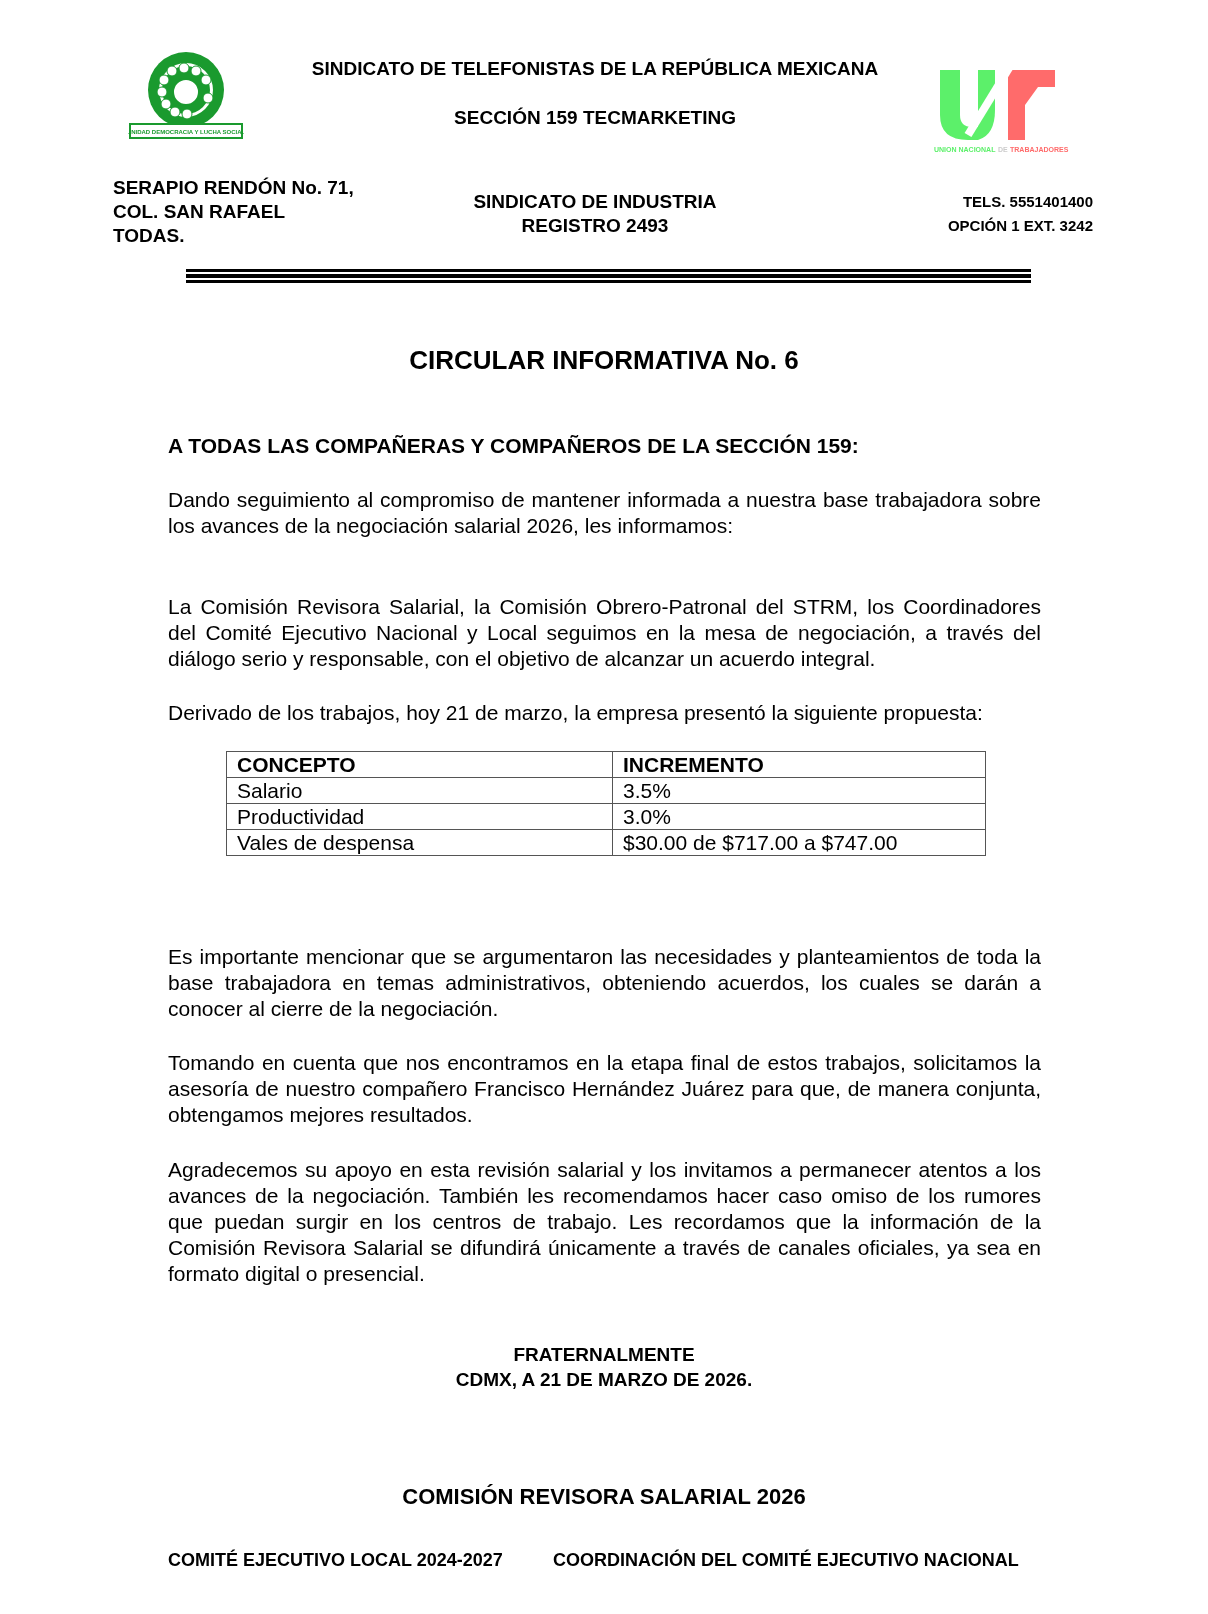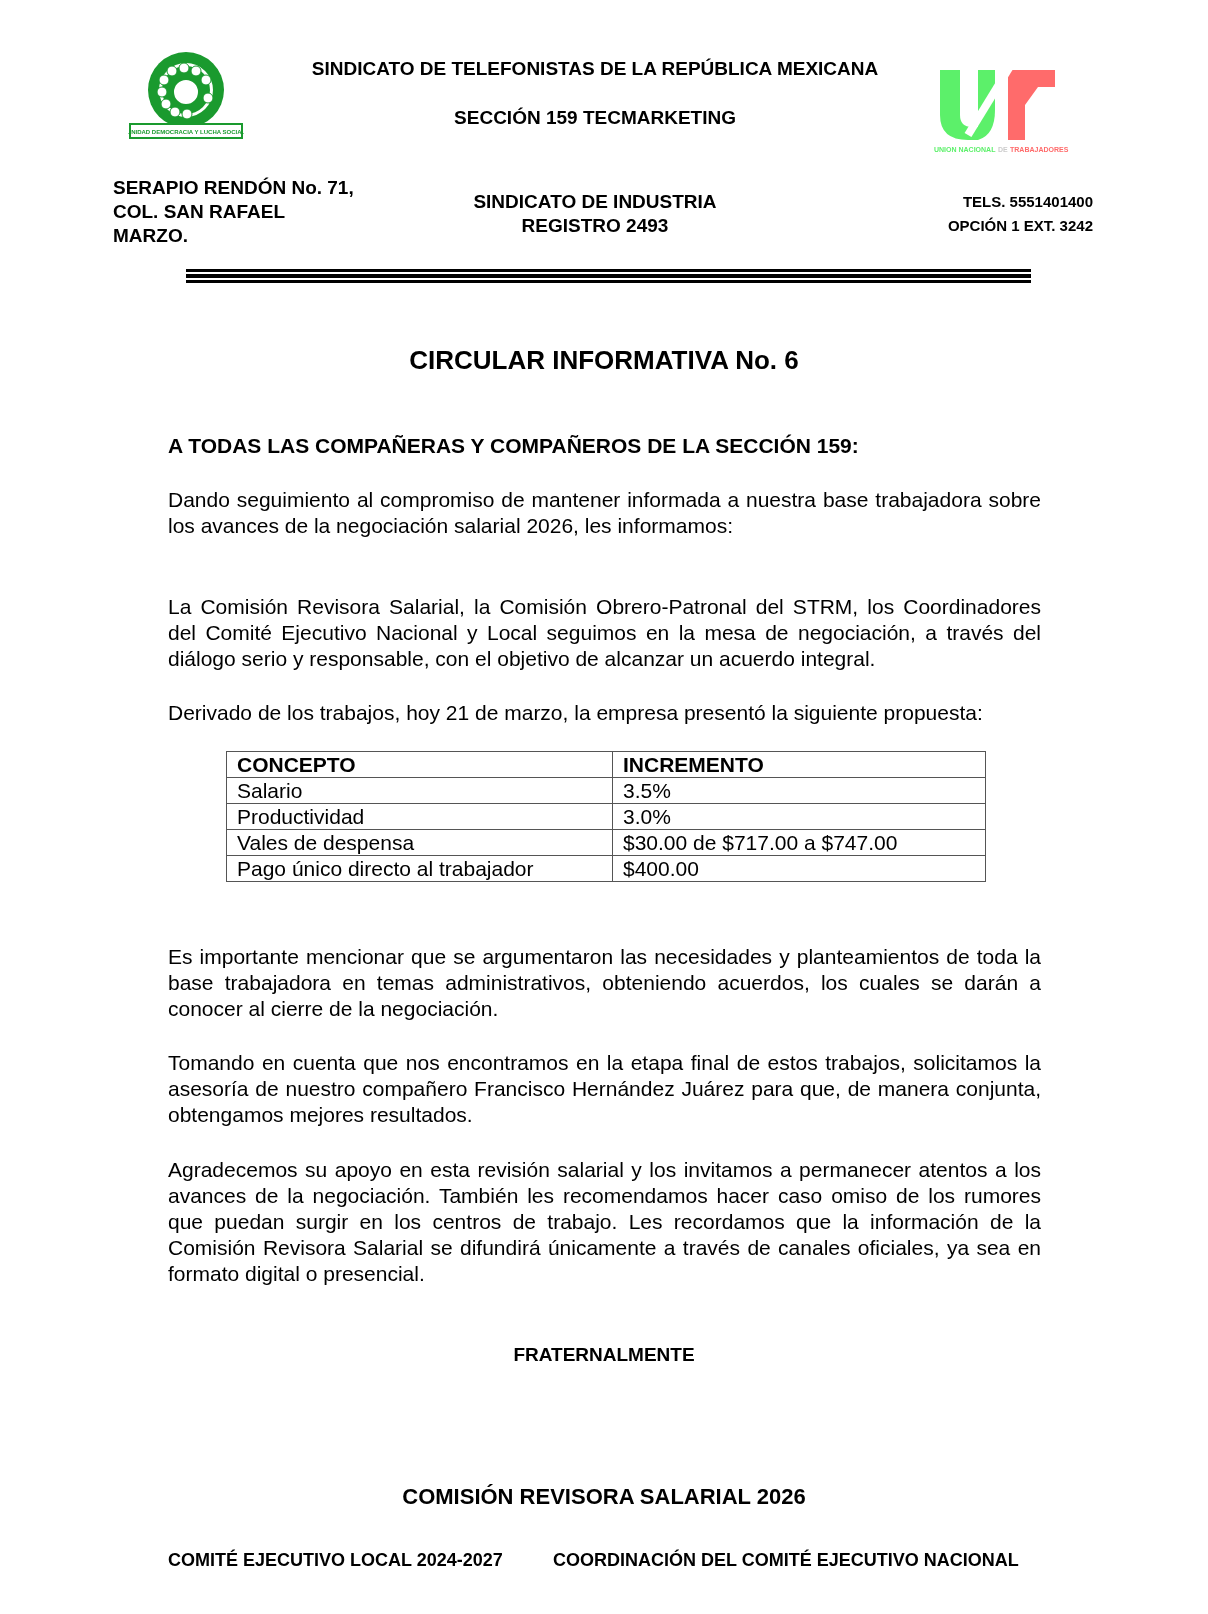--- a/index.html
+++ b/index.html
@@ -85,21 +85,21 @@
     <text x="80" y="117" font-size="7" font-weight="bold" fill="#ff6b6b" font-family="Liberation Sans, sans-serif">TRABAJADORES</text>
   </svg>
 </div>
 
 <div class="abs org-name b center">SINDICATO DE TELEFONISTAS DE LA REPÚBLICA MEXICANA</div>
 <div class="abs section-name b center">SECCIÓN 159 TECMARKETING</div>
 
 <div class="abs addr b">
   <div>SERAPIO RENDÓN No. 71,</div>
   <div>COL. SAN RAFAEL</div>
-  <div>MARZO.</div>
+  <div>TODAS.</div>
 </div>
 
 <div class="abs ind b center">
   <div>SINDICATO DE INDUSTRIA</div>
   <div>REGISTRO 2493</div>
 </div>
 
 <div class="abs tels b">
   <div>TELS. 5551401400</div>
   <div>OPCIÓN 1 EXT. 3242</div>
@@ -131,30 +131,27 @@
       <td>3.5%</td>
     </tr>
     <tr>
       <td>Productividad</td>
       <td>3.0%</td>
     </tr>
     <tr>
       <td>Vales de despensa</td>
       <td>$30.00 de $717.00 a $747.00</td>
     </tr>
-    <tr>
-      <td>Pago único directo al trabajador</td>
-      <td>$400.00</td>
-    </tr>
   </tbody>
 </table>
 
 <div class="abs para p4">Es importante mencionar que se argumentaron las necesidades y planteamientos de toda la base trabajadora en temas administrativos, obteniendo acuerdos, los cuales se darán a conocer al cierre de la negociación.</div>
 <div class="abs para p5">Tomando en cuenta que nos encontramos en la etapa final de estos trabajos, solicitamos la asesoría de nuestro compañero Francisco Hernández Juárez para que, de manera conjunta, obtengamos mejores resultados.</div>
 <div class="abs para p6">Agradecemos su apoyo en esta revisión salarial y los invitamos a permanecer atentos a los avances de la negociación. También les recomendamos hacer caso omiso de los rumores que puedan surgir en los centros de trabajo. Les recordamos que la información de la Comisión Revisora Salarial se difundirá únicamente a través de canales oficiales, ya sea en formato digital o presencial.</div>
 
 <div class="abs closing b center">
   <div>FRATERNALMENTE</div>
+  <div>CDMX, A 21 DE MARZO DE 2026.</div>
 </div>
 
 <div class="abs commission b center">COMISIÓN REVISORA SALARIAL 2026</div>
 <div class="abs sign-left b">COMITÉ EJECUTIVO LOCAL 2024-2027</div>
 <div class="abs sign-right b">COORDINACIÓN DEL COMITÉ EJECUTIVO NACIONAL</div>
 
 </body></html>

